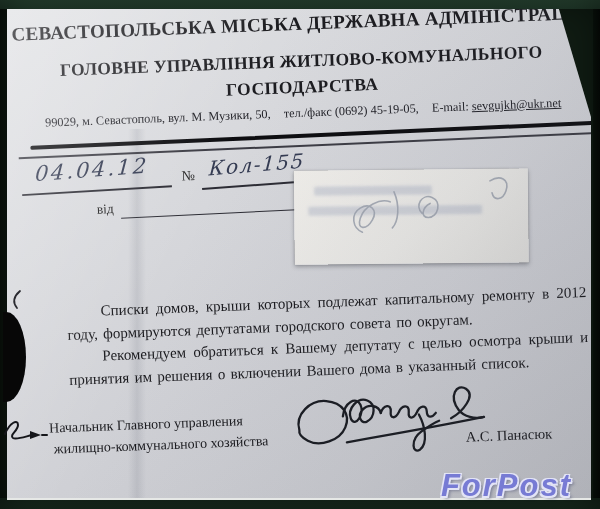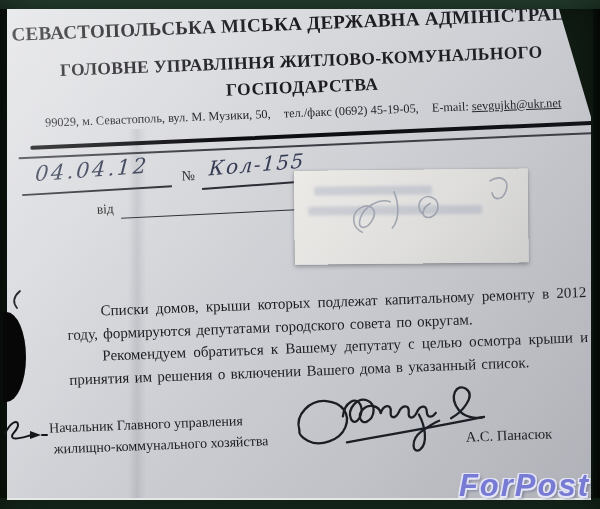--- a/index.html
+++ b/index.html
@@ -85,21 +85,21 @@
   .sig-title{position:absolute; left:26px; top:410px; font-size:14px; line-height:21px; color:#1a1a1e;}
   .sig-title .l2{padding-left:4px;}
   .sig-name{position:absolute; left:442px; top:437px; font-size:14.5px; color:#1a1a1e; white-space:nowrap;}
   .sig-svg{position:absolute; left:268px; top:388px;}
   
   .blob{position:absolute; left:3px; top:312px; width:23px; height:90px;
     background:#070707; border-radius:0 85% 85% 0 / 0 50% 50% 0; filter:blur(.4px);}
   .pen-tick{position:absolute; left:8px; top:288px;}
   .pen-arrow{position:absolute; left:2px; top:410px;}
   .watermark{
-    position:absolute; right:10px; top:468px;
+    position:absolute; right:28px; top:468px;
     font-family:"Liberation Sans", sans-serif; font-weight:bold; font-style:italic;
     font-size:31px; letter-spacing:2px; color:#777bd4;
     text-shadow:-1.5px -1.5px 0 #e3e4f6, 1.5px -1.5px 0 #e3e4f6,
                 -1.5px 1.5px 0 #e3e4f6, 1.5px 1.5px 0 #e3e4f6,
                  3px 3px 3px rgba(30,35,80,.35);
     margin-left:15px;
   }
 </style>
 </head>
 <body>

